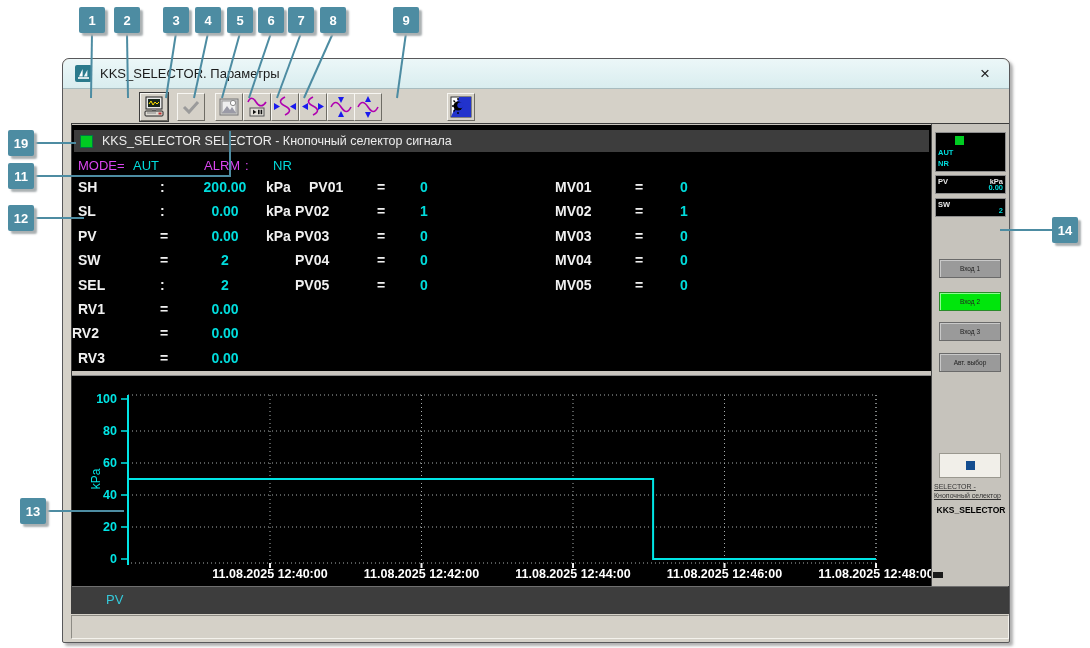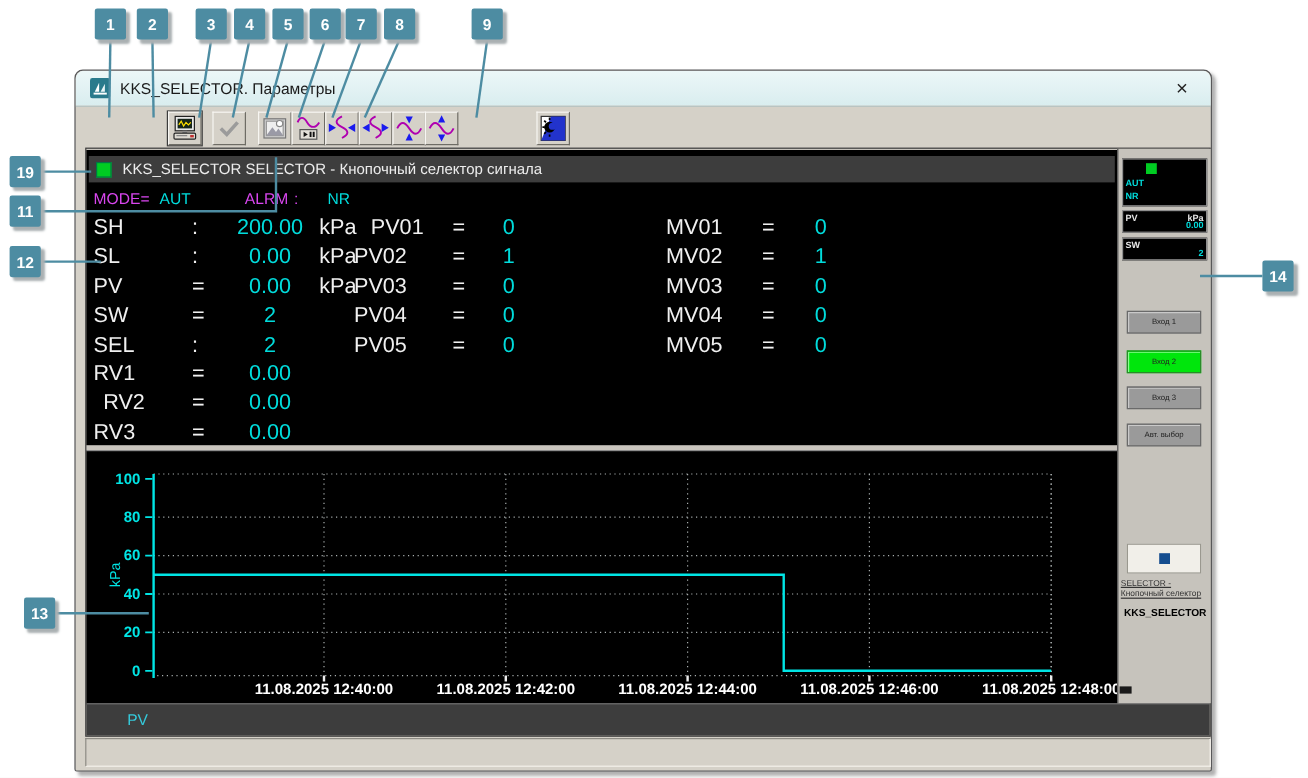--- a/index.html
+++ b/index.html
@@ -23,21 +23,21 @@
     border:1px solid;border-color:#f7f6f2 #6e6c65 #6e6c65 #f7f6f2;}
   .tbtn.default-focus{box-shadow:0 0 0 1px #3c3c3c;}
   
   .content-frame{position:absolute;left:8px;top:64px;width:938px;height:491px;border:1px solid #3c3c3c;background:#c9c5be;box-sizing:border-box;}
   .param-panel{position:absolute;left:9px;top:66px;width:859px;height:246px;background:#000;}
   .header-strip{position:absolute;left:2px;top:5px;width:855px;height:22px;background:#3d3d3d;display:flex;align-items:center;}
   .status-sq{width:11px;height:11px;margin-left:6px;background:#00cc22;border:1px solid #074;}
   .header-text{margin-left:9px;color:#ececec;font-size:12.5px;}
   .mrow span{position:absolute;font-size:13px;}
   .wlab{color:#d946ef;} .cyv{color:#00dcdc;}
-  .prow span{position:absolute;font-size:18px;font-weight:normal;white-space:nowrap;}
+  .prow span{position:absolute;font-size:14px;font-weight:bold;white-space:nowrap;}
   .prow .lab{color:#f0f0f0;} .prow .val{color:#00dcdc;}
   .chart-panel{position:absolute;left:9px;top:316px;width:859px;height:211px;background:#000;border-top:1px solid #8b8b8b;}
   .legend-bar{position:absolute;left:9px;top:527px;width:936px;height:27px;background:#3d3d3d;border-top:1px solid #6f6f6f;box-sizing:border-box;}
   .legend-bar span{position:absolute;left:34px;top:5px;color:#35c9da;font-size:13px;}
   .status-bar{position:absolute;left:8px;top:556px;width:938px;height:24px;background:#d5d1c8;box-sizing:border-box;
     border:1px solid;border-color:#8d8b84 #f4f2ec #f4f2ec #8d8b84;}
   
   .sidebar{position:absolute;left:868px;top:65px;width:78px;height:462px;background:#c6c3bc;border-left:1px solid #4a4a4a;box-sizing:border-box;}
   .sbox{position:absolute;left:3px;width:71px;background:#000;border:1px solid #8e8e8e;box-sizing:border-box;}
   .sbox .sw{position:absolute;color:#e8e8e8;font-size:7.5px;font-weight:bold;}
@@ -255,21 +255,21 @@
             <span class="lab" style="left:483px">MV05</span>
             <span class="lab" style="left:563px">=</span>
             <span class="val" style="left:602px;width:20px;text-align:center">0</span>
           </div>
           <div class="prow" style="position:absolute;left:0;top:176px;width:859px;height:19px">
             <span class="lab" style="left:6px">RV1</span>
             <span class="lab" style="left:88px">=</span>
             <span class="val" style="left:116px;width:74px;text-align:center">0.00</span>
           </div>
           <div class="prow" style="position:absolute;left:0;top:200.39999999999998px;width:859px;height:19px">
-            <span class="lab" style="left:14px">RV2</span>
+            <span class="lab" style="left:0">RV2</span>
             <span class="lab" style="left:88px">=</span>
             <span class="val" style="left:116px;width:74px;text-align:center">0.00</span>
           </div>
           <div class="prow" style="position:absolute;left:0;top:224.79999999999998px;width:859px;height:19px">
             <span class="lab" style="left:6px">RV3</span>
             <span class="lab" style="left:88px">=</span>
             <span class="val" style="left:116px;width:74px;text-align:center">0.00</span>
           </div>
         </div>
     </div>

